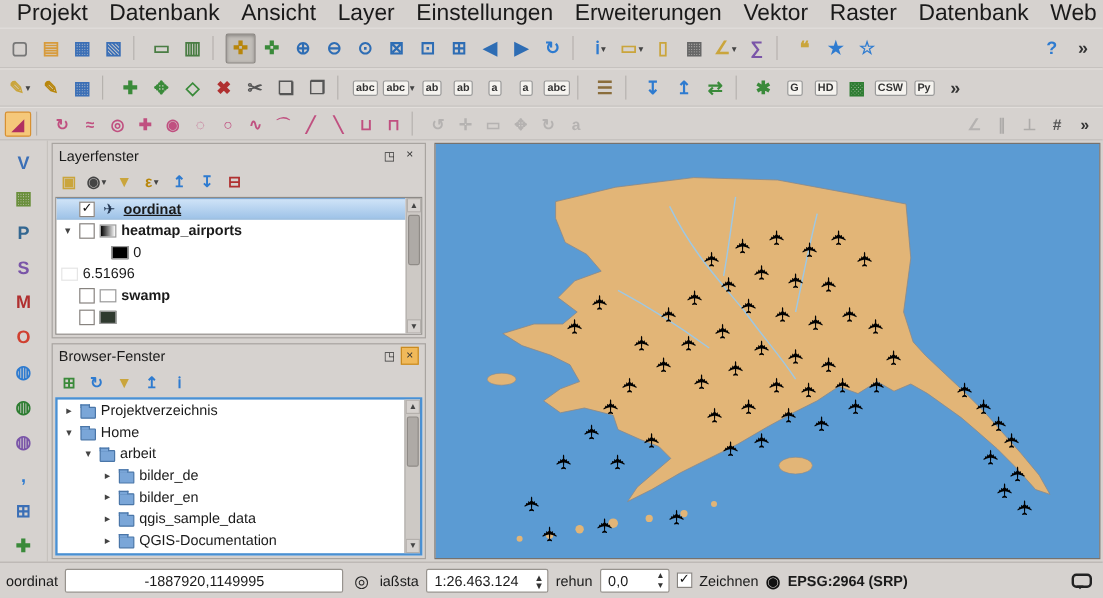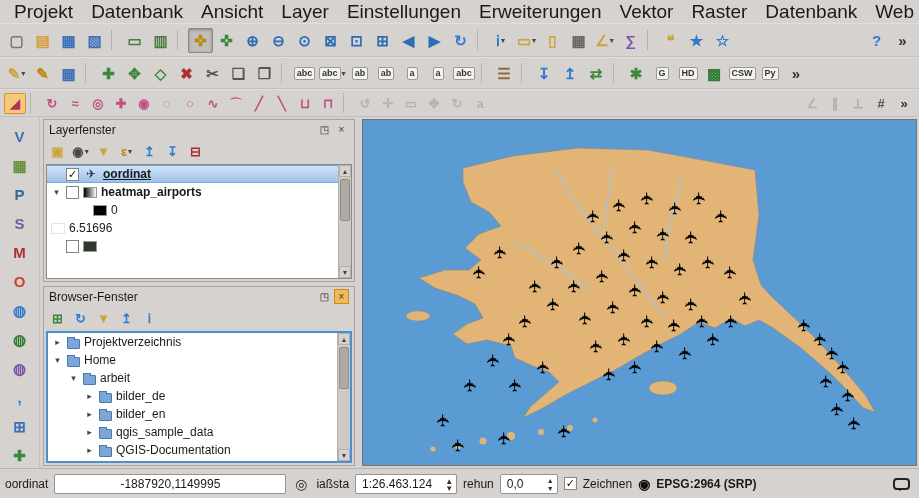--- a/index.html
+++ b/index.html
@@ -452,20 +452,26 @@
               <span class="sw" style="background: linear-gradient(90deg, rgb(0, 0, 0), rgb(255, 255, 255));"></span>
               <span class="bold">heatmap_airports</span>
             </div>
             <div class="trow" style="padding-left: 46px;">
               <span class="sw" style="background: rgb(0, 0, 0);"></span>
               <span>0</span>
             </div>
             <div class="trow" style="">
               <span class="sw" style="background: rgb(255, 255, 255); border-color: rgb(229, 229, 229);"></span>
               <span>6.51696</span>
+            </div>
+            <div class="trow">
+              <span class="exp"></span>
+              <span class="cb"></span>
+              <span class="sw" style="background: rgb(255, 255, 255);"></span>
+              <span class="bold">swamp</span>
             </div>
             <div class="trow">
               <span class="exp"></span>
               <span class="cb"></span>
               <span class="sw" style="background: rgb(47, 58, 47);"></span>
               <span class="bold"></span>
             </div>
           </div>
         <div class="scroll">
           <div class="sarrow">▲</div>

